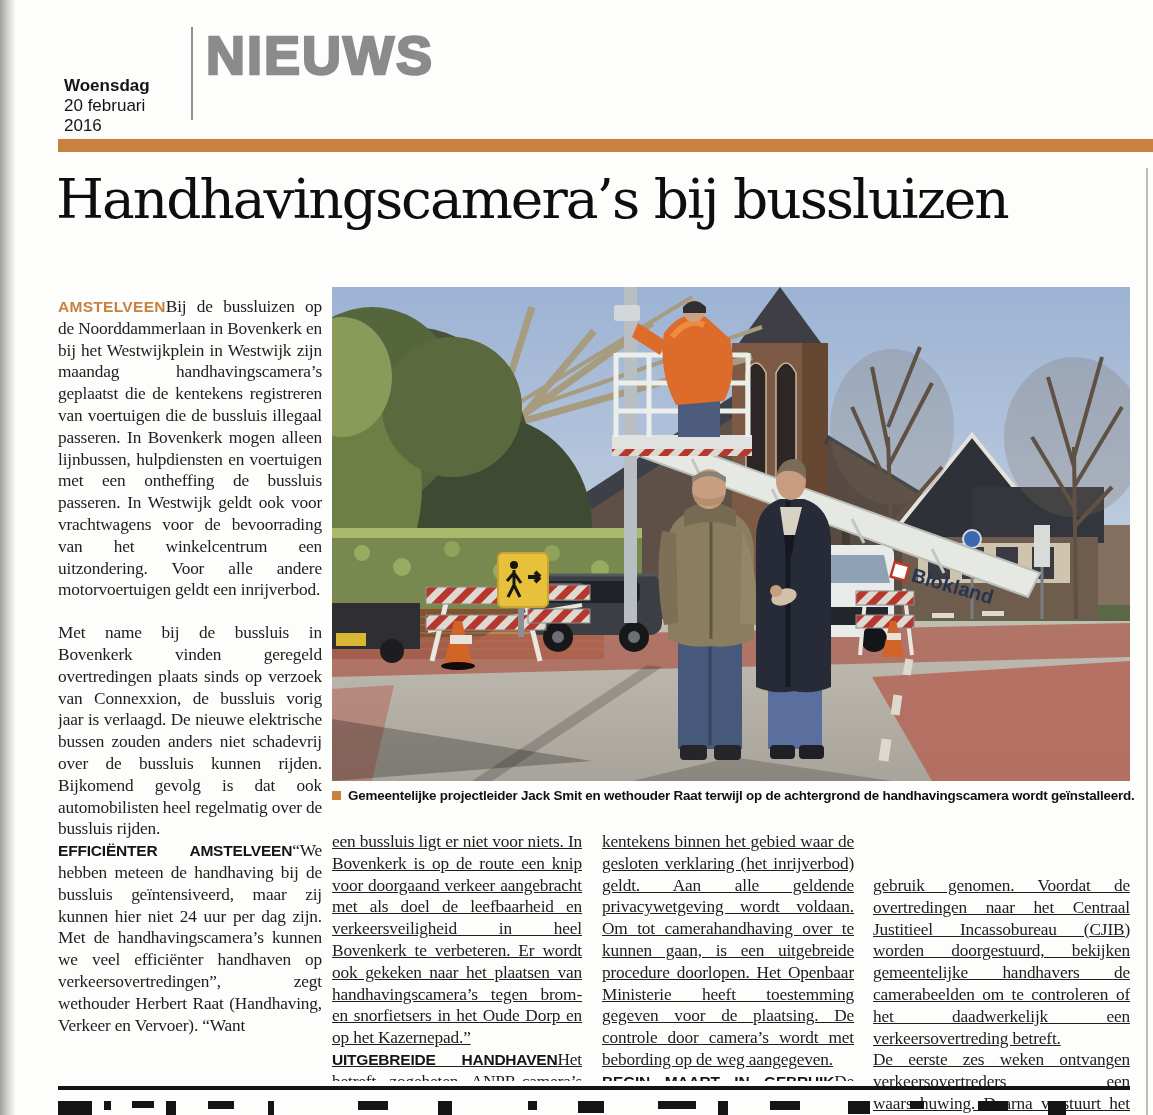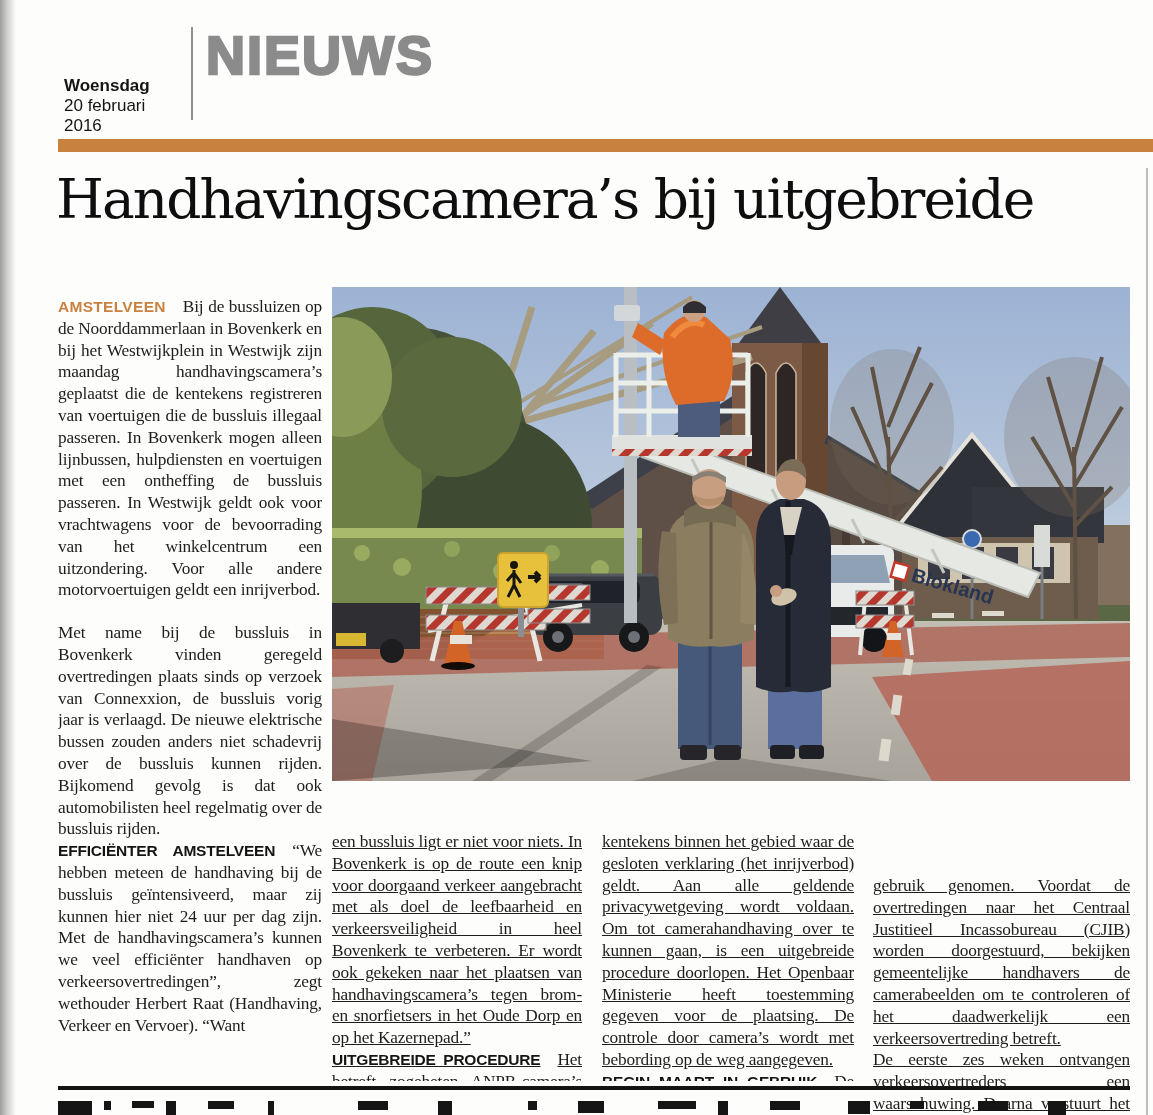--- a/index.html
+++ b/index.html
@@ -25,21 +25,21 @@
         white-space:nowrap;}
 
   
   .col-left{position:absolute;left:58px;top:296px;width:264px;height:784px;overflow:hidden;}
   .subhead{font-family:"Liberation Sans",sans-serif;font-weight:bold;font-size:31px;
         line-height:1.17;letter-spacing:-0.5px;color:#141414;margin:0 0 16px 0;}
   .bodytext{font-size:17.3px;line-height:21.8px;text-align:justify;letter-spacing:-0.15px;}
   .bodytext p{margin:0;}
   .gap{margin-top:21px !important;}
   .lbl{font-family:"Liberation Sans",sans-serif;font-weight:bold;font-size:15.5px;
-        letter-spacing:-0.2px;color:#141414;padding-right:17px;}
+        letter-spacing:-0.2px;color:#141414;padding-right:0;}
   .lbl.orange{color:#c9813f;letter-spacing:0.3px;}
 
   
   .photo{position:absolute;left:332px;top:287px;width:798px;height:494px;overflow:hidden;}
   .caption{position:absolute;left:332px;top:788px;width:810px;display:flex;align-items:center;
         font-family:"Liberation Sans",sans-serif;font-weight:bold;font-size:13.4px;
         letter-spacing:-0.2px;color:#101010;white-space:nowrap;}
   .caption .sq{width:9px;height:9px;background:#c9813f;margin-right:7px;flex:0 0 auto;}
 
   
@@ -61,21 +61,21 @@
 
   <div class="dateblock">
     <div class="b">Woensdag</div>
     <div>20 februari</div>
     <div>2016</div>
   </div>
   <div class="mast-divider"></div>
   <div class="section-title">NIEUWS</div>
   <div class="orange-bar"></div>
 
-  <div class="headline">Handhavingscamera’s bij uitgebreide</div>
+  <div class="headline">Handhavingscamera’s bij bussluizen</div>
 
   <div class="col-left">
     <div class="bodytext">
       <p><span class="lbl orange">AMSTELVEEN</span><span>Bij de bussluizen op de Noorddammerlaan in Bovenkerk en bij het Westwijkplein in Westwijk zijn maandag handhavingscamera’s geplaatst die de kentekens registreren van voertuigen die de bussluis illegaal passeren. In Bovenkerk mogen alleen lijnbussen, hulpdiensten en voertuigen met een ontheffing de bussluis passeren. In Westwijk geldt ook voor vrachtwagens voor de bevoorrading van het winkelcentrum een uitzondering. Voor alle andere motorvoertuigen geldt een inrijverbod.</span></p>
       <p class="gap">Met name bij de bussluis in Bovenkerk vinden geregeld overtredingen plaats sinds op verzoek van Connexxion, de bussluis vorig jaar is verlaagd. De nieuwe elektrische bussen zouden anders niet schadevrij over de bussluis kunnen rijden. Bijkomend gevolg is dat ook automobilisten heel regelmatig over de bussluis rijden.</p>
       <p><span class="lbl">EFFICIËNTER AMSTELVEEN</span><span>“We hebben meteen de handhaving bij de bussluis geïntensiveerd, maar zij kunnen hier niet 24 uur per dag zijn. Met de handhavingscamera’s kunnen we veel efficiënter handhaven op verkeersovertredingen”, zegt wethouder Herbert Raat (Handhaving, Verkeer en Vervoer). “Want</span></p>
     </div>
   </div>
 
   <div class="photo">
@@ -317,24 +317,28 @@
         <polygon points="448,220 470,220 463,248 452,248" fill="#d7d2c4"></polygon>
         <polygon points="452,248 463,248 460,268 454,268" fill="#15181f"></polygon>
         <ellipse cx="452" cy="310" rx="13" ry="8" fill="#cfc2a8" transform="rotate(-18 452 310)"></ellipse>
         <circle cx="444" cy="304" r="6" fill="#c79e80"></circle>
         <ellipse cx="459" cy="194" rx="15" ry="19" fill="#c89c7e"></ellipse>
         <path d="M444,190 Q448,172 462,172 Q476,174 474,192 Q466,182 452,184 Q446,186 444,190 Z" fill="#7b6c58"></path>
       </g>
     </svg>
   </div>
 
+  <div class="caption">
+    <span class="sq"></span>
+    <span>Gemeentelijke projectleider Jack Smit en wethouder Raat terwijl op de achtergrond de handhavingscamera wordt geïnstalleerd.</span>
+  </div>
 
   <div class="bcol c1 bodytext">
     <p>een bussluis ligt er niet voor niets. In Bovenkerk is op de route een knip voor doorgaand verkeer aangebracht met als doel de leefbaarheid en verkeersveiligheid in heel Bovenkerk te verbeteren. Er wordt ook gekeken naar het plaatsen van handhavingscamera’s tegen brom- en snorfietsers in het Oude Dorp en op het Kazernepad.”</p>
-    <p><span class="lbl">UITGEBREIDE PROCEDURE</span><span>Het betreft zogeheten ANPR-camera’s (Automatic Number Plate Recognition). Deze camera’s registreren alleen</span></p>
+    <p><span class="lbl">UITGEBREIDE HANDHAVEN</span><span>Het betreft zogeheten ANPR-camera’s (Automatic Number Plate Recognition). Deze camera’s registreren alleen</span></p>
   </div>
   <div class="bcol c2 bodytext">
     <p>kentekens binnen het gebied waar de gesloten verklaring (het inrijverbod) geldt. Aan alle geldende privacywetgeving wordt voldaan. Om tot camerahandhaving over te kunnen gaan, is een uitgebreide procedure doorlopen. Het Openbaar Ministerie heeft toestemming gegeven voor de plaatsing. De controle door camera’s wordt met bebording op de weg aangegeven.</p>
     <p><span class="lbl">BEGIN MAART IN GEBRUIK</span><span>De handhavingscamera’s worden de komende weken getest en begin maart in</span></p>
   </div>
   <div class="bcol c3 bodytext">
     <p>gebruik genomen. Voordat de overtredingen naar het Centraal Justitieel Incassobureau (CJIB) worden doorgestuurd, bekijken gemeentelijke handhavers de camerabeelden om te controleren of het daadwerkelijk een verkeersovertreding betreft.</p>
     <p>De eerste zes weken ontvangen verkeersovertreders een waarschuwing. Daarna verstuurt het CJIB de boetes. Een boete voor het passeren van de bussluis kost 120 euro, exclusief 9 euro administratiekosten.</p>
   </div>
 

